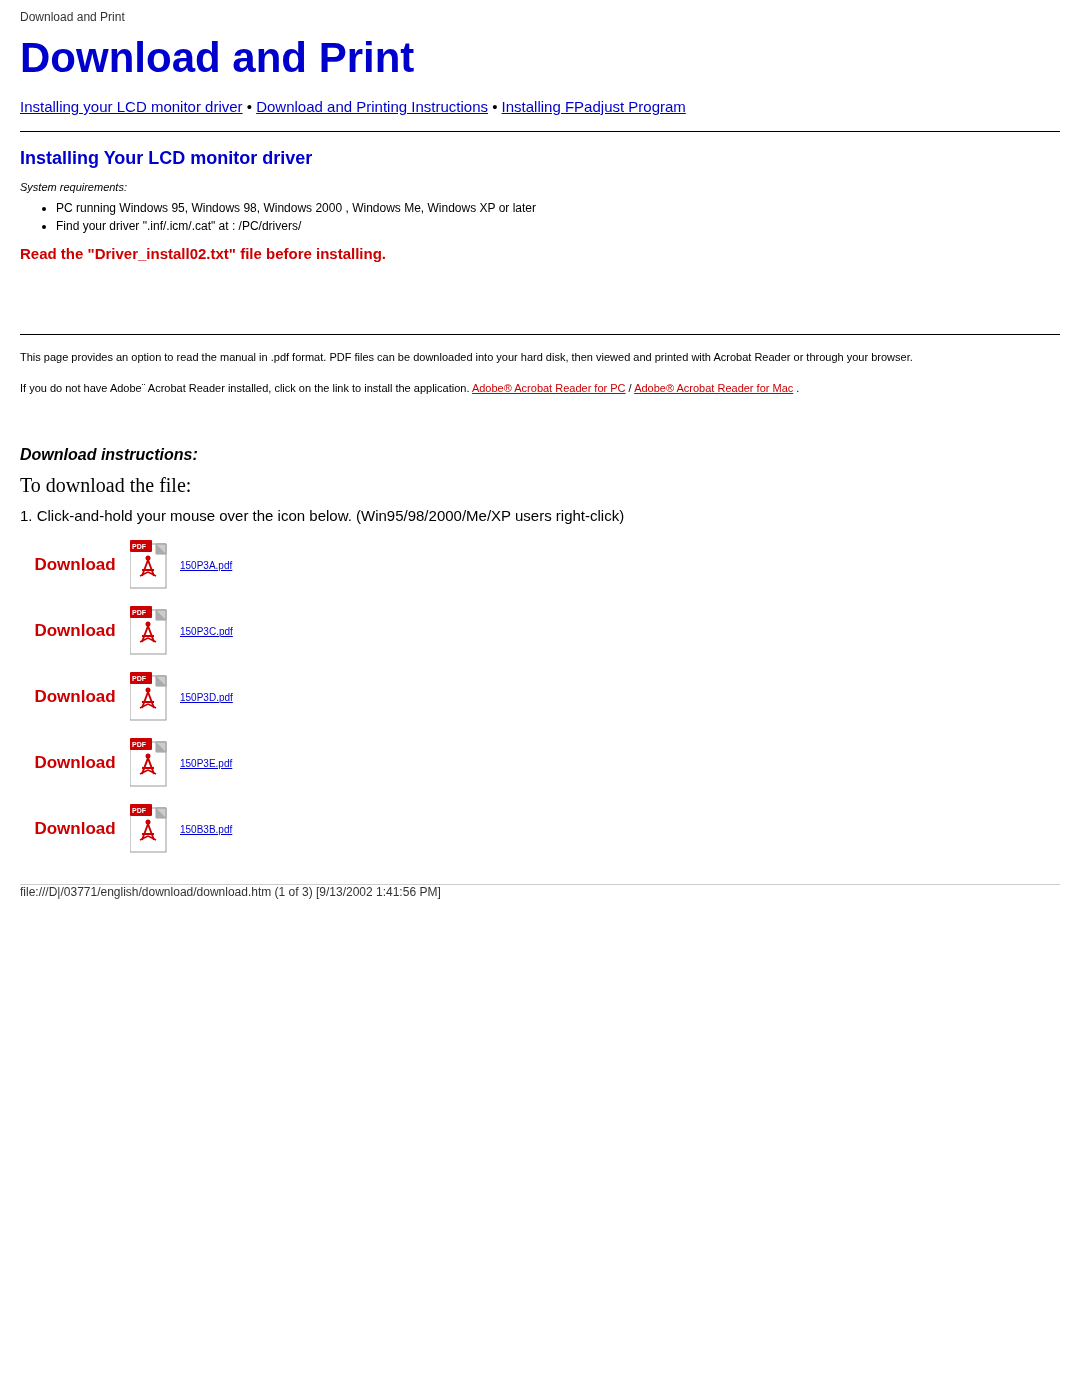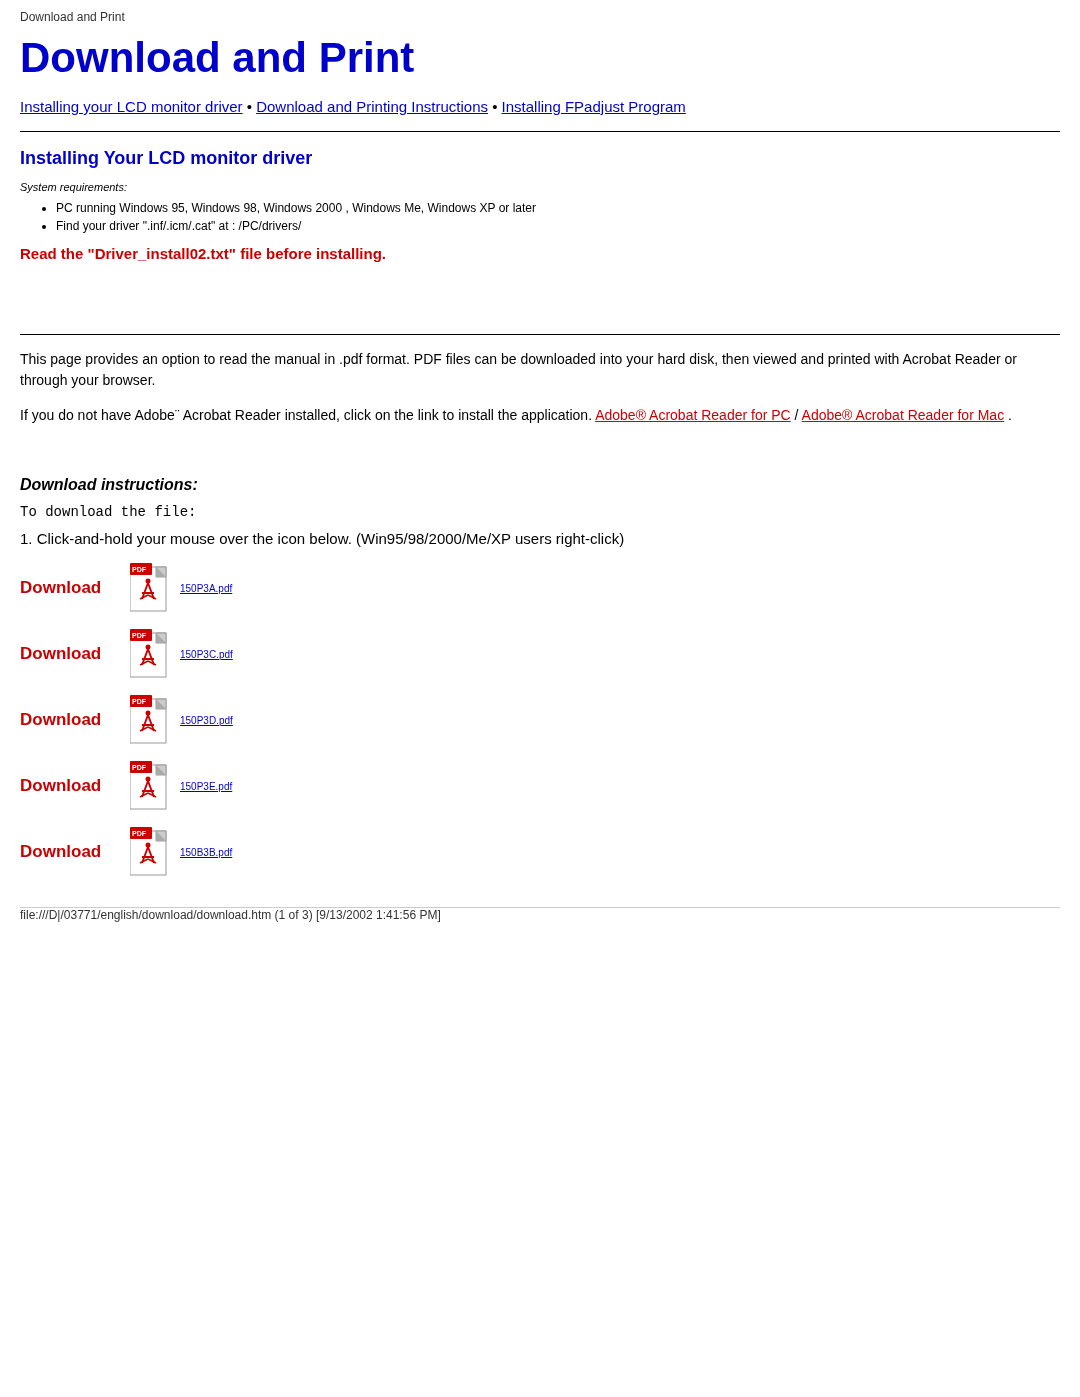--- a/index.html
+++ b/index.html
@@ -84,41 +84,41 @@
     .warning-text {
       color: #cc0000;
       font-weight: bold;
       font-family: Arial, sans-serif;
       font-size: 15px;
       margin-bottom: 8px;
     }
 
     .description-text {
       font-family: Arial, sans-serif;
-      font-size: 14px;
+      font-size: 11px;
       margin: 14px 0;
       line-height: 1.5;
     }
 
     .acrobat-link {
       color: #cc0000;
       text-decoration: underline;
     }
 
     .download-instructions-title {
       font-family: Arial, sans-serif;
       font-size: 16px;
       font-weight: bold;
       font-style: italic;
       margin: 18px 0 10px 0;
     }
 
     .download-label-text {
-      font-family: Liberation Mono, monospace;
-      font-size: 14px;
+      font-family: Liberation Serif, serif;
+      font-size: 20px;
       margin-bottom: 10px;
     }
 
     .click-instruction {
       font-family: Arial, sans-serif;
       font-size: 15px;
       margin-bottom: 16px;
     }
 
     .download-row {
@@ -127,20 +127,21 @@
       margin-bottom: 16px;
     }
 
     .download-word {
       color: #cc0000;
       font-family: Arial, sans-serif;
       font-size: 17px;
       font-weight: bold;
       width: 110px;
       min-width: 110px;
+      text-align: center;
     }
 
     .pdf-icon {
       width: 44px;
       height: 50px;
       margin-right: 6px;
       flex-shrink: 0;
     }
 
     .pdf-link {

